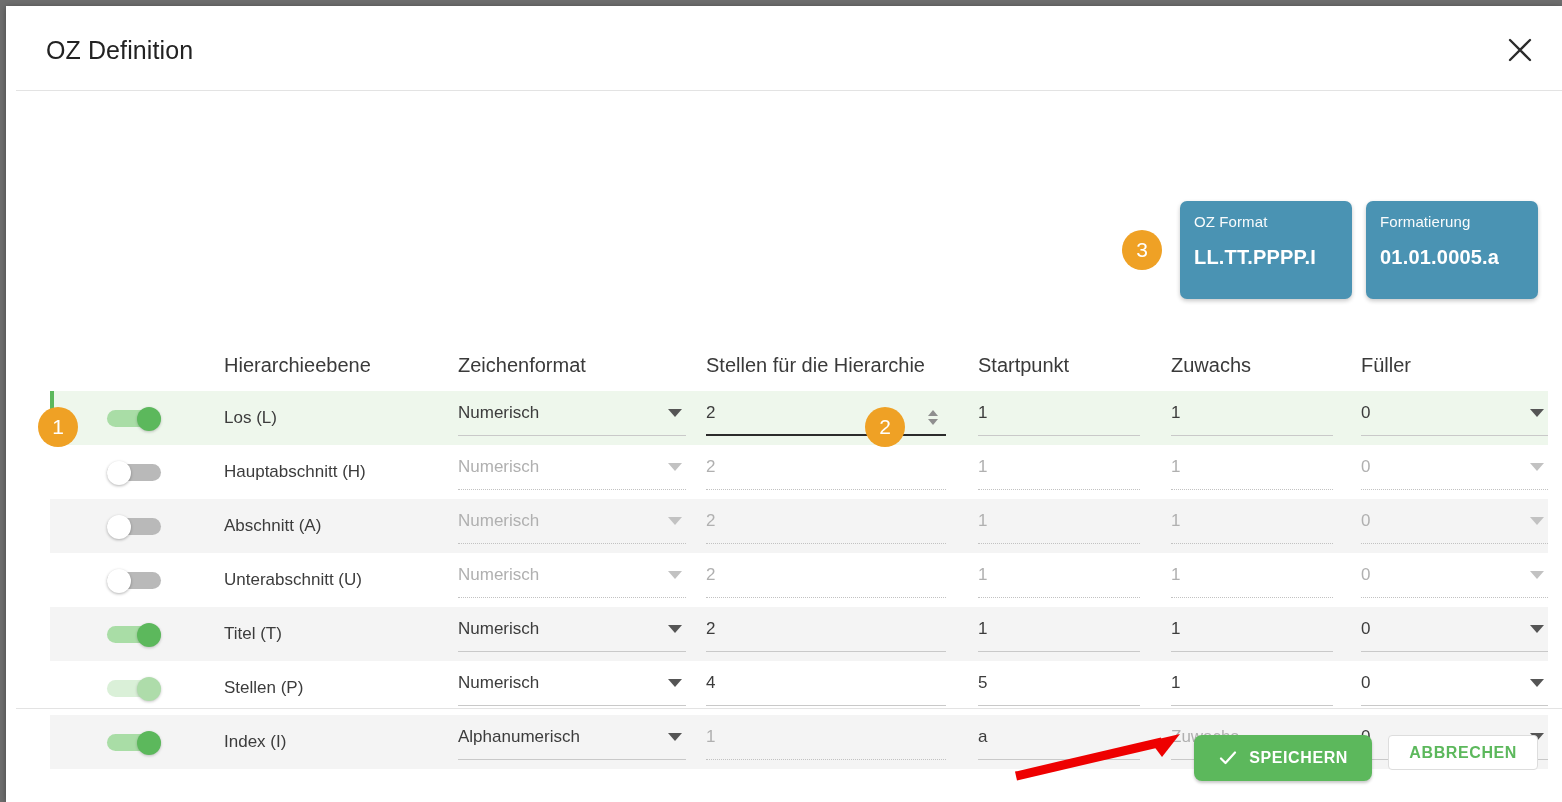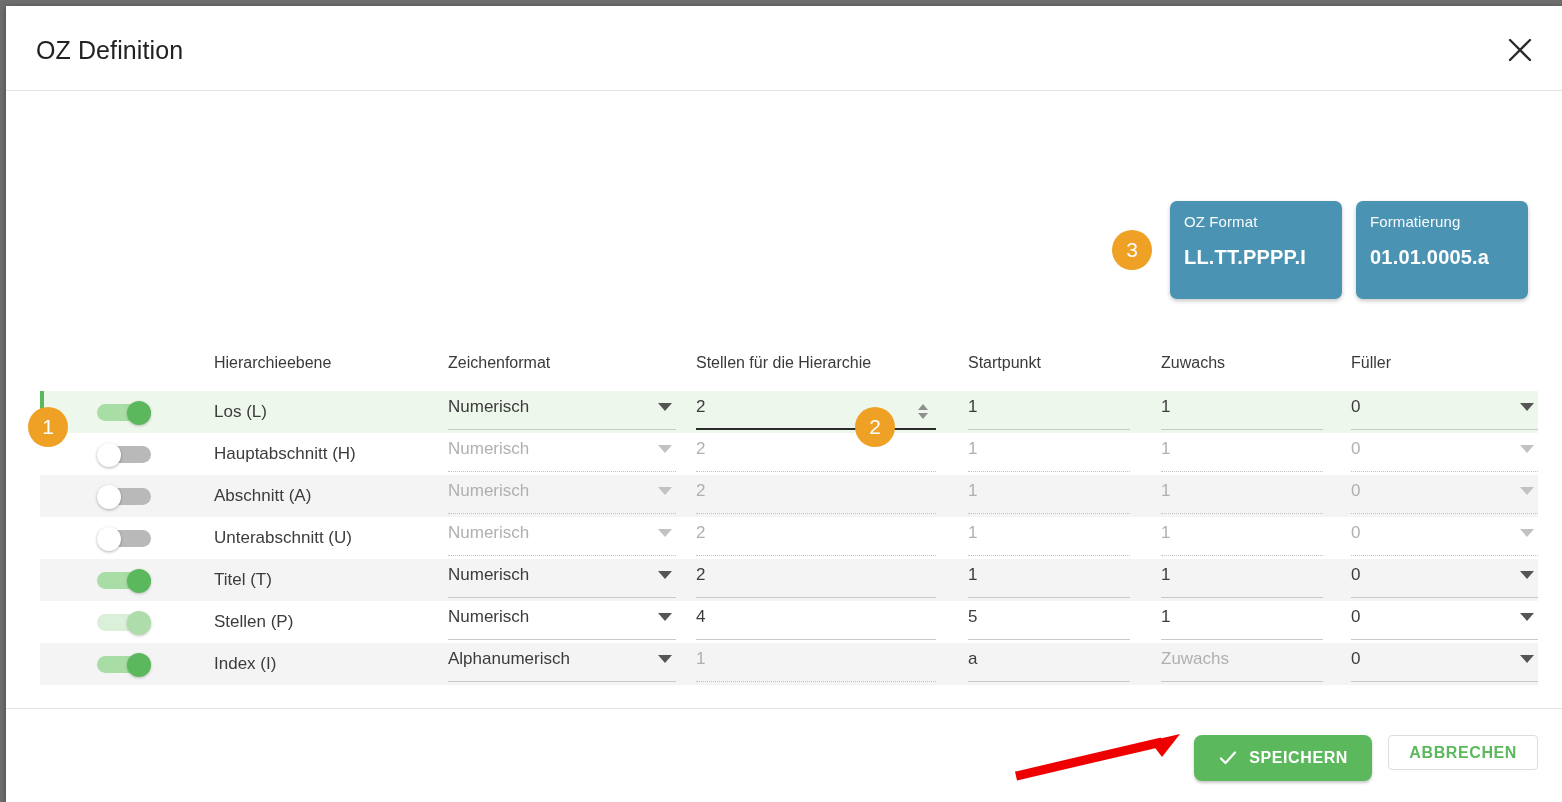--- a/index.html
+++ b/index.html
@@ -15,20 +15,21 @@
   #dialog {
     position: absolute;
     left: 6px;
     top: 6px;
     width: 1556px;
     height: 796px;
     background: #ffffff;
     display: flex;
     flex-direction: column;
     box-shadow: 0 1px 6px rgba(0,0,0,0.35);
+    padding-left: 10px;
   }
 
   
   #header {
     position: relative;
     height: 85px;
     flex: 0 0 85px;
     border-bottom: 1px solid #e3e3e3;
   }
   #dialog-title {
@@ -112,34 +113,34 @@
     top: 255px;
     width: 1498px;
   }
   .thead {
     position: relative;
     height: 45px;
   }
   .th {
     position: absolute;
     top: 8px;
-    font-size: 16px;
+    font-size: 20px;
     color: #3a3a3a;
     white-space: nowrap;
   }
   .th.c-level    { left: 174px; }
   .th.c-format   { left: 408px; }
   .th.c-digits   { left: 656px; }
   .th.c-start    { left: 928px; }
   .th.c-inc      { left: 1121px; }
   .th.c-fill     { left: 1311px; }
 
   .row {
     position: relative;
-    height: 42px;
+    height: 54px;
     background: #ffffff;
   }
   .row.striped { background: #f4f4f4; }
   .row.active {
     background: #eef7ec;
   }
   .row.active::before {
     content: "";
     position: absolute;
     left: 0; top: 0;

